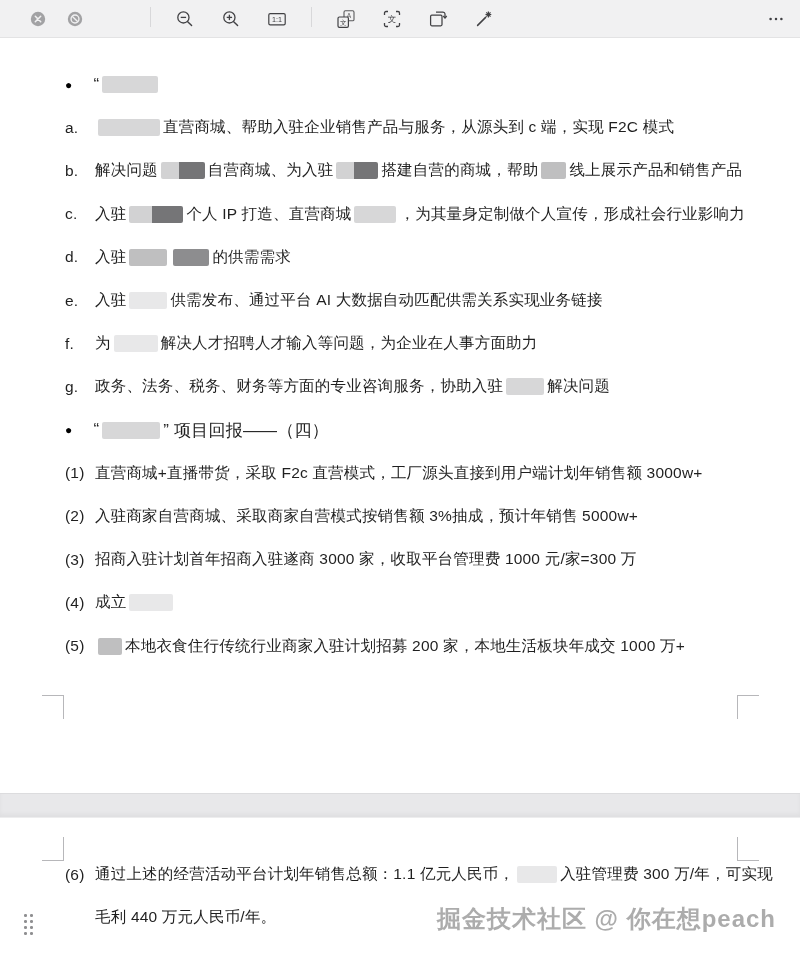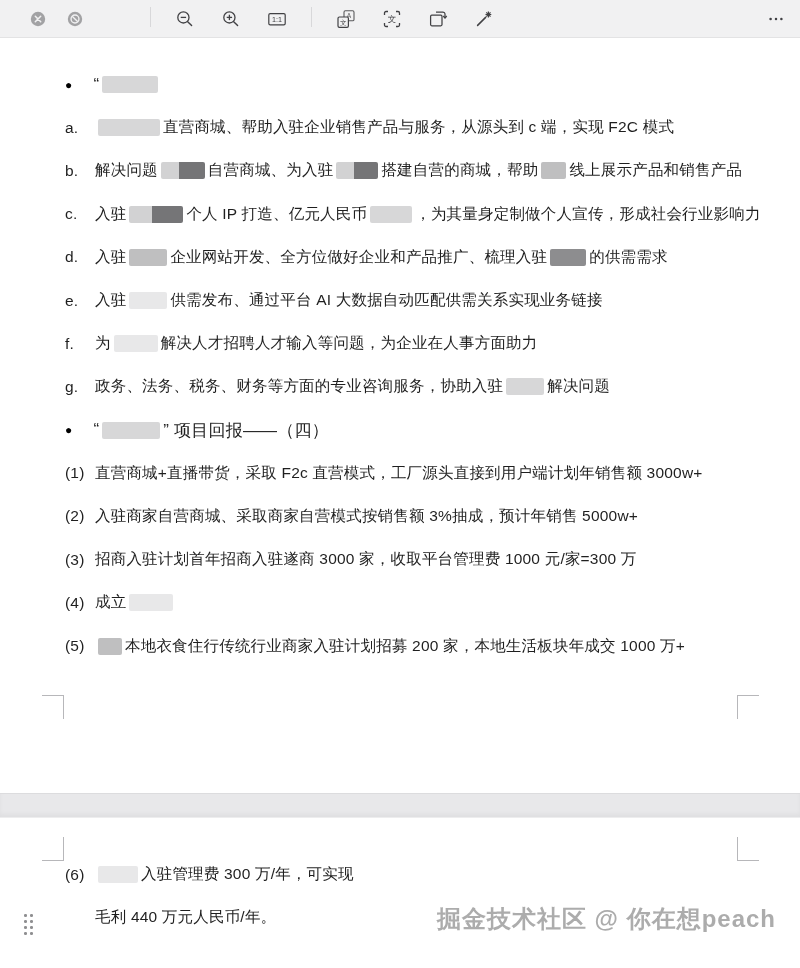--- a/index.html
+++ b/index.html
@@ -191,29 +191,28 @@
         <span class="seg">自营商城、为入驻</span>
         <span class="redact t-mixed" style="width: 42px;"></span>
         <span class="seg">搭建自营的商城，帮助</span>
         <span class="redact t-mid" style="width: 25px;"></span>
         <span class="seg">线上展示产品和销售产品</span>
       </div>
       <div class="line item">
         <span class="item-label">c.</span>
         <span class="seg">入驻</span>
         <span class="redact t-mixed" style="width: 54px;"></span>
-        <span class="seg">个人 IP 打造、亿元人民币</span>
+        <span class="seg">个人 IP 打造、直营商城</span>
         <span class="redact t-light" style="width: 42px;"></span>
         <span class="seg">，为其量身定制做个人宣传，形成社会行业影响力</span>
       </div>
       <div class="line item">
         <span class="item-label">d.</span>
         <span class="seg">入驻</span>
         <span class="redact t-mid" style="width: 38px;"></span>
-        <span class="seg">企业网站开发、全方位做好企业和产品推广、梳理入驻</span>
         <span class="redact t-dark" style="width: 36px;"></span>
         <span class="seg">的供需需求</span>
       </div>
       <div class="line item">
         <span class="item-label">e.</span>
         <span class="seg">入驻</span>
         <span class="redact t-faint" style="width: 38px;"></span>
         <span class="seg">供需发布、通过平台 AI 大数据自动匹配供需关系实现业务链接</span>
       </div>
       <div class="line item">
@@ -253,20 +252,21 @@
       </div>
       <div class="line item">
         <span class="item-label">(5)</span>
         <span class="redact t-mid" style="width: 24px;"></span>
         <span class="seg">本地衣食住行传统行业商家入驻计划招募 200 家，本地生活板块年成交 1000 万+</span>
       </div>
     </div>
   <div class="content" id="page2-content">
       <div class="line item">
         <span class="item-label">(6)</span>
+        <span class="seg">通过上述的经营活动平台计划年销售总额：1.1 亿元人民币，</span>
         <span class="redact t-faint" style="width: 40px;"></span>
         <span class="seg">入驻管理费 300 万/年，可实现</span>
       </div>
       <div class="line cont">
         <span class="seg">毛利 440 万元人民币/年。</span>
       </div>
     </div>
 
   <div class="corner c-b-left"></div>
   <div class="corner c-b-right"></div>

